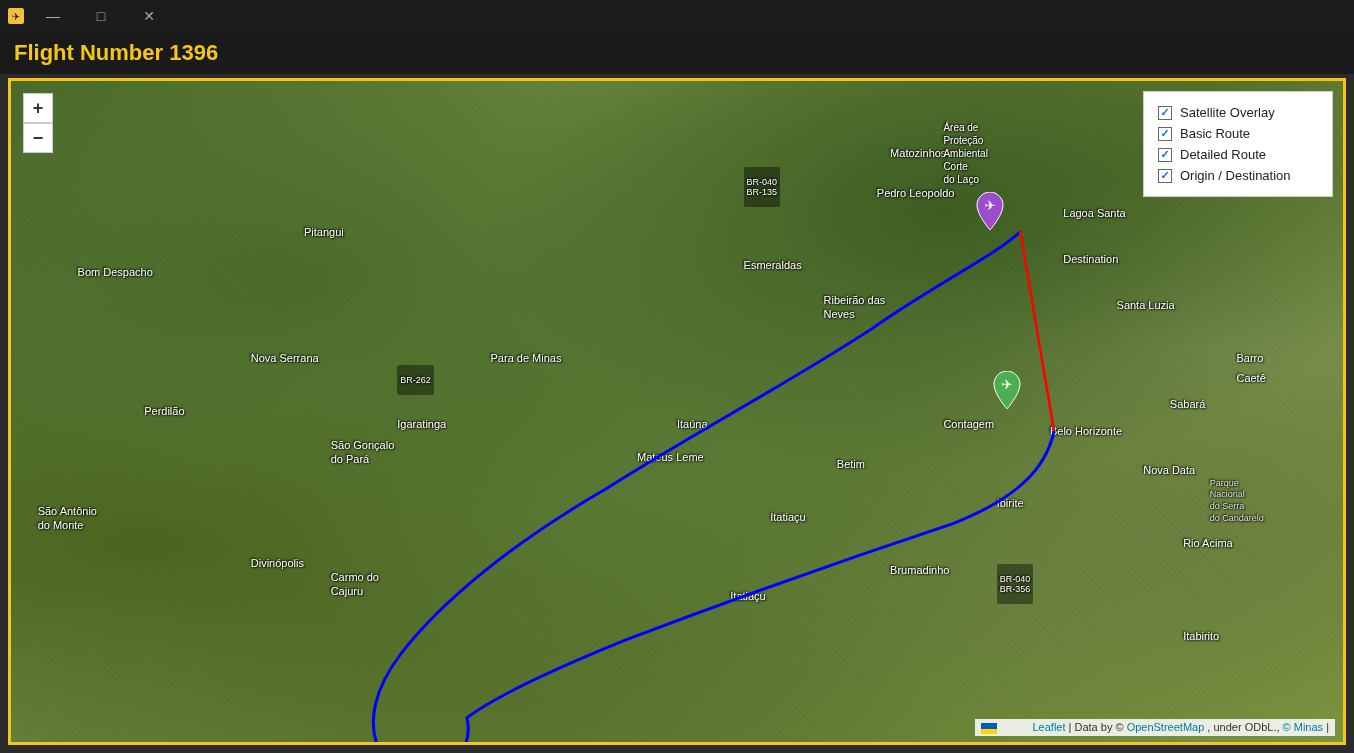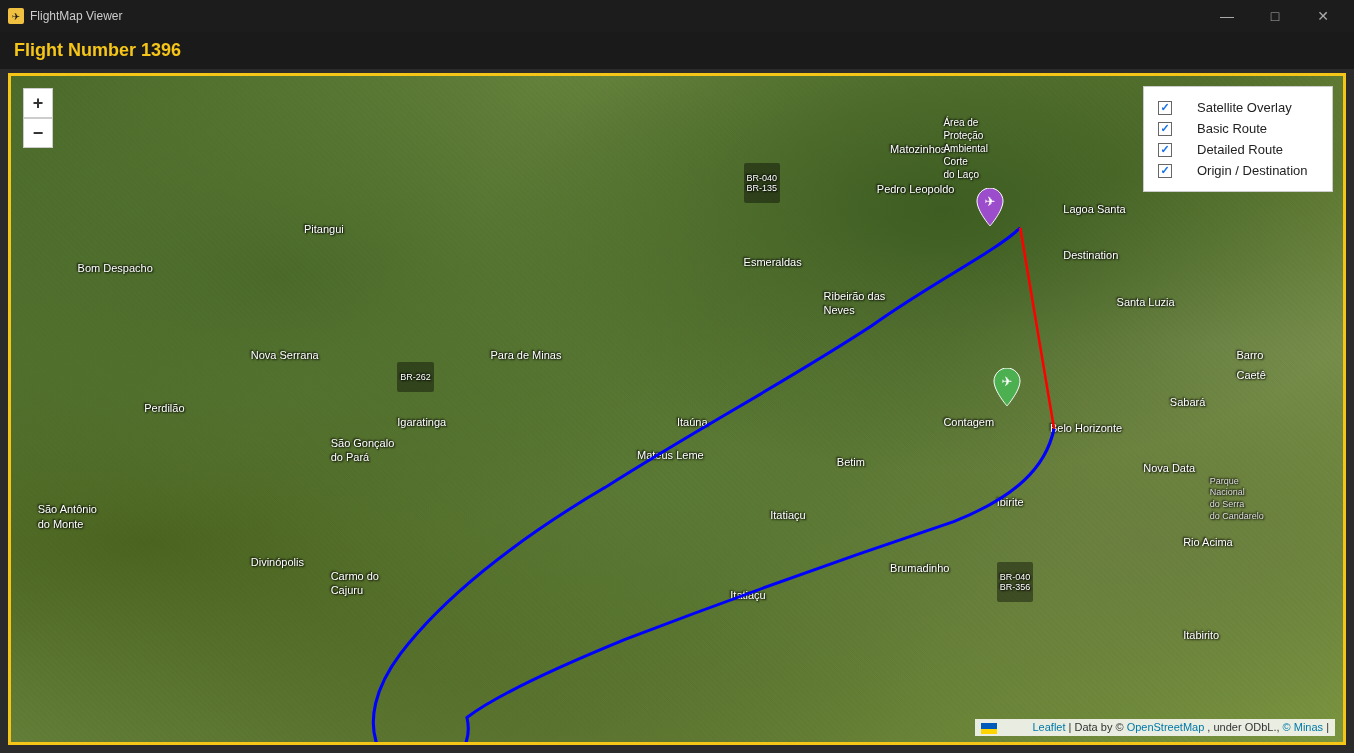--- a/index.html
+++ b/index.html
@@ -67,21 +67,21 @@
 
     
     .app-header {
       background: #1a1a1a;
       padding: 8px 14px;
       flex-shrink: 0;
     }
 
     .flight-title {
       color: #f5c518;
-      font-size: 18px;
+      font-size: 22px;
       font-weight: bold;
       font-family: Arial, sans-serif;
     }
 
     
     .map-wrapper {
       flex: 1;
       padding: 4px 8px 8px 8px;
       position: relative;
     }
@@ -195,21 +195,21 @@
       background: white;
       border: 1px solid #ccc;
       padding: 10px 14px;
       z-index: 10;
       min-width: 190px;
     }
 
     .legend-item {
       display: flex;
       align-items: center;
-      gap: 25px;
+      gap: 8px;
       padding: 3px 0;
       cursor: pointer;
     }
 
     .legend-checkbox {
       width: 14px;
       height: 14px;
       border: 1px solid #666;
       background: white;
       display: flex;
@@ -254,21 +254,20 @@
   </style>
 </head>
 <body>
 
 <div class="window">
 
   <div class="titlebar">
     <div class="titlebar-icon">
       <span style="color:#1a1a1a; font-size:10px;">✈</span>
     </div>
-    <span class="titlebar-text">FlightMap Viewer</span>
     <div class="titlebar-controls">
       <button class="titlebar-btn">—</button>
       <button class="titlebar-btn">□</button>
       <button class="titlebar-btn close">✕</button>
     </div>
   </div>
 
   <div class="app-header">
     <span class="flight-title">Flight Number 1396</span>
   </div>

